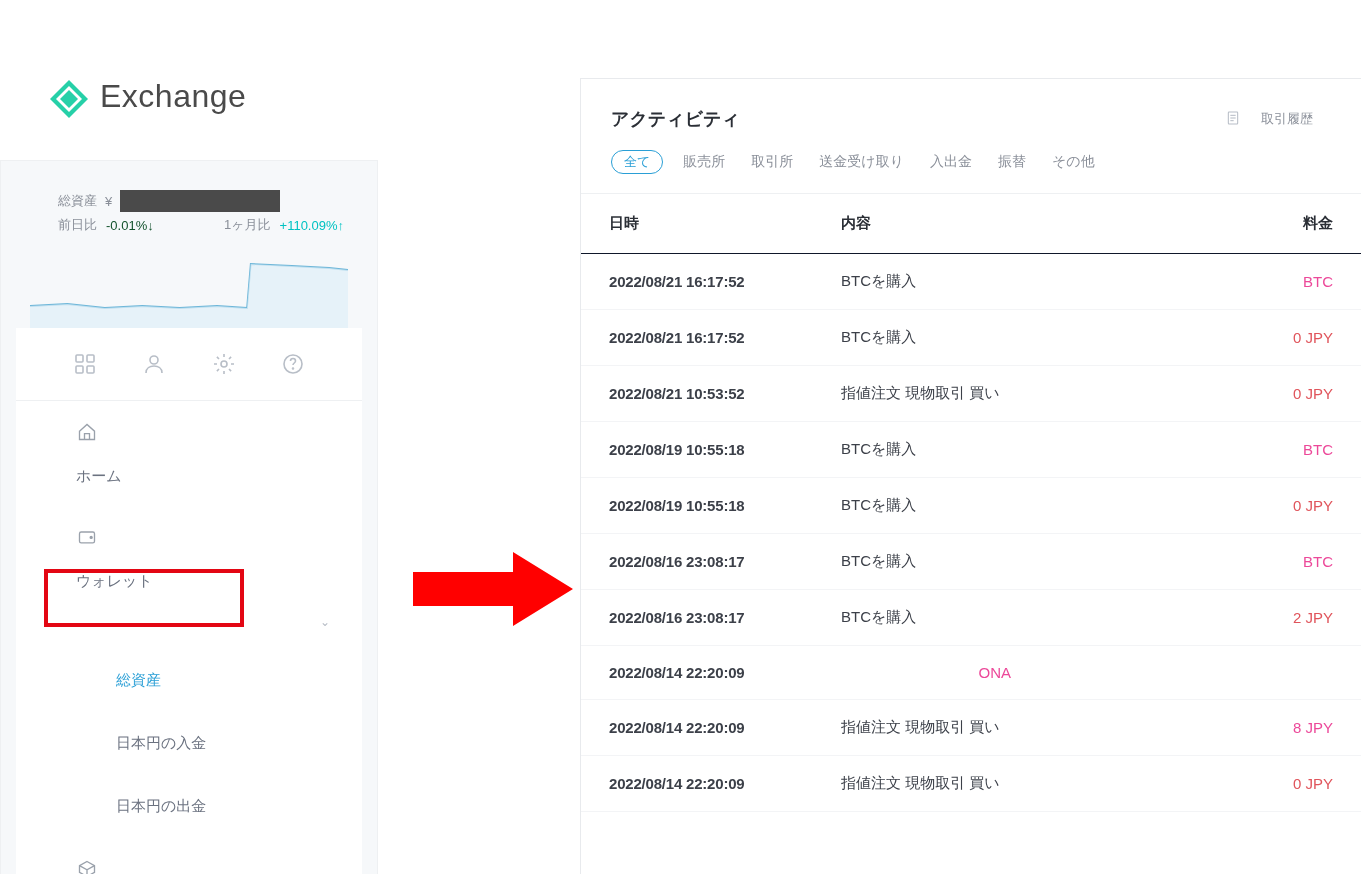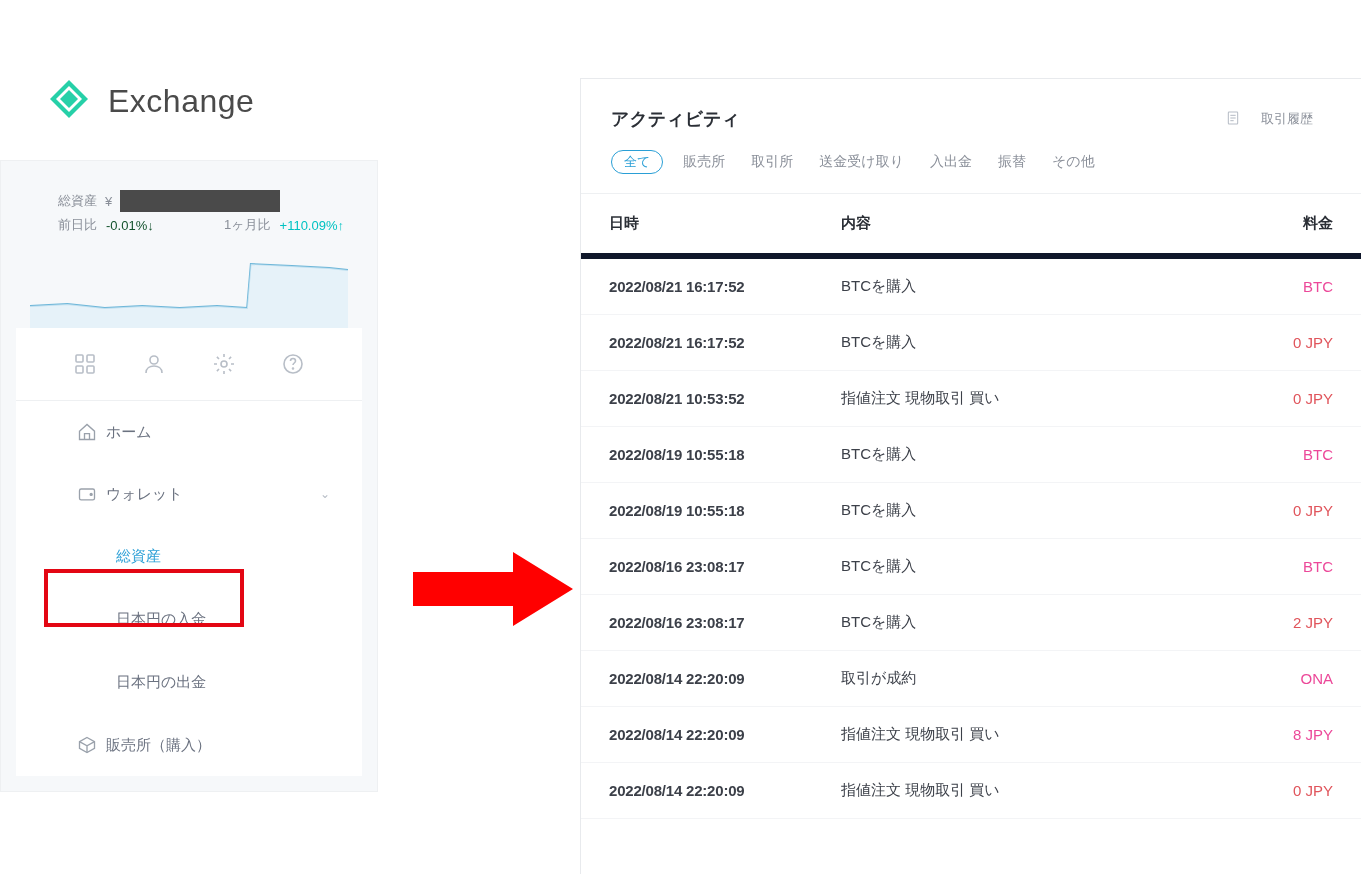--- a/index.html
+++ b/index.html
@@ -16,22 +16,22 @@
   .left-panel {
     position: absolute;
     left: 0;
     top: 78px;
     width: 378px;
     background: #ffffff;
   }
 
   .brand {
     display: flex;
-    align-items: flex-end;
-    gap: 18px;
+    align-items: flex-start;
+    gap: 10px;
     padding-left: 48px;
     margin-bottom: 40px;
   }
   .brand-logo {
     width: 42px;
     height: 42px;
     position: relative;
   }
   .brand-logo svg { display: block; }
   .brand-name {
@@ -94,27 +94,27 @@
     align-items: center;
     justify-content: center;
     color: #b8bec7;
     cursor: pointer;
   }
   .icon-tabs .itab svg { stroke: #b8bec7; fill: none; }
 
   .nav-list { background: #fff; }
   .nav-item {
     display: flex;
-    align-items: center;
-    gap: 8px;
+    gap: 24px;
     padding: 20px 24px 20px 60px;
     font-size: 15px;
     color: #6b7280;
     cursor: pointer;
     position: relative;
+    flex-direction: column;
   }
   .nav-item .nav-icon {
     width: 22px;
     height: 22px;
     display: flex;
     align-items: center;
     justify-content: center;
     color: #b8bec7;
   }
   .nav-item .nav-icon svg { stroke: #9aa1ab; fill: none; }
@@ -204,21 +204,21 @@
     padding: 2px 12px;
     font-size: 13px;
   }
 
   .tbl-head {
     display: flex;
     padding: 20px 28px;
     font-size: 15px;
     color: #2b2f36;
     font-weight: 600;
-    border-bottom: 6px solid #0f172a;
+    border-bottom: 1px solid #0f172a;
   }
   .col-dt { width: 232px; }
   .col-desc { flex: 1; }
   .col-fee { width: 64px; text-align: right; }
 
   .tbl-body { }
   .trow {
     display: flex;
     align-items: center;
     padding: 18px 28px;
@@ -416,21 +416,20 @@
         <div class="c-desc">BTCを購入</div>
         <div class="c-fee cur-green">BTC</div>
       </div>
       <div class="trow">
         <div class="c-dt">2022/08/16 23:08:17</div>
         <div class="c-desc">BTCを購入</div>
         <div class="c-fee cur-red">2 JPY</div>
       </div>
       <div class="trow">
         <div class="c-dt">2022/08/14 22:20:09</div>
-        <div class="c-desc">取引が成約</div>
         <div class="c-fee cur-green">ONA</div>
       </div>
       <div class="trow">
         <div class="c-dt">2022/08/14 22:20:09</div>
         <div class="c-desc">指値注文 現物取引 買い</div>
         <div class="c-fee cur-green">8 JPY</div>
       </div>
       <div class="trow">
         <div class="c-dt">2022/08/14 22:20:09</div>
         <div class="c-desc">指値注文 現物取引 買い</div>

